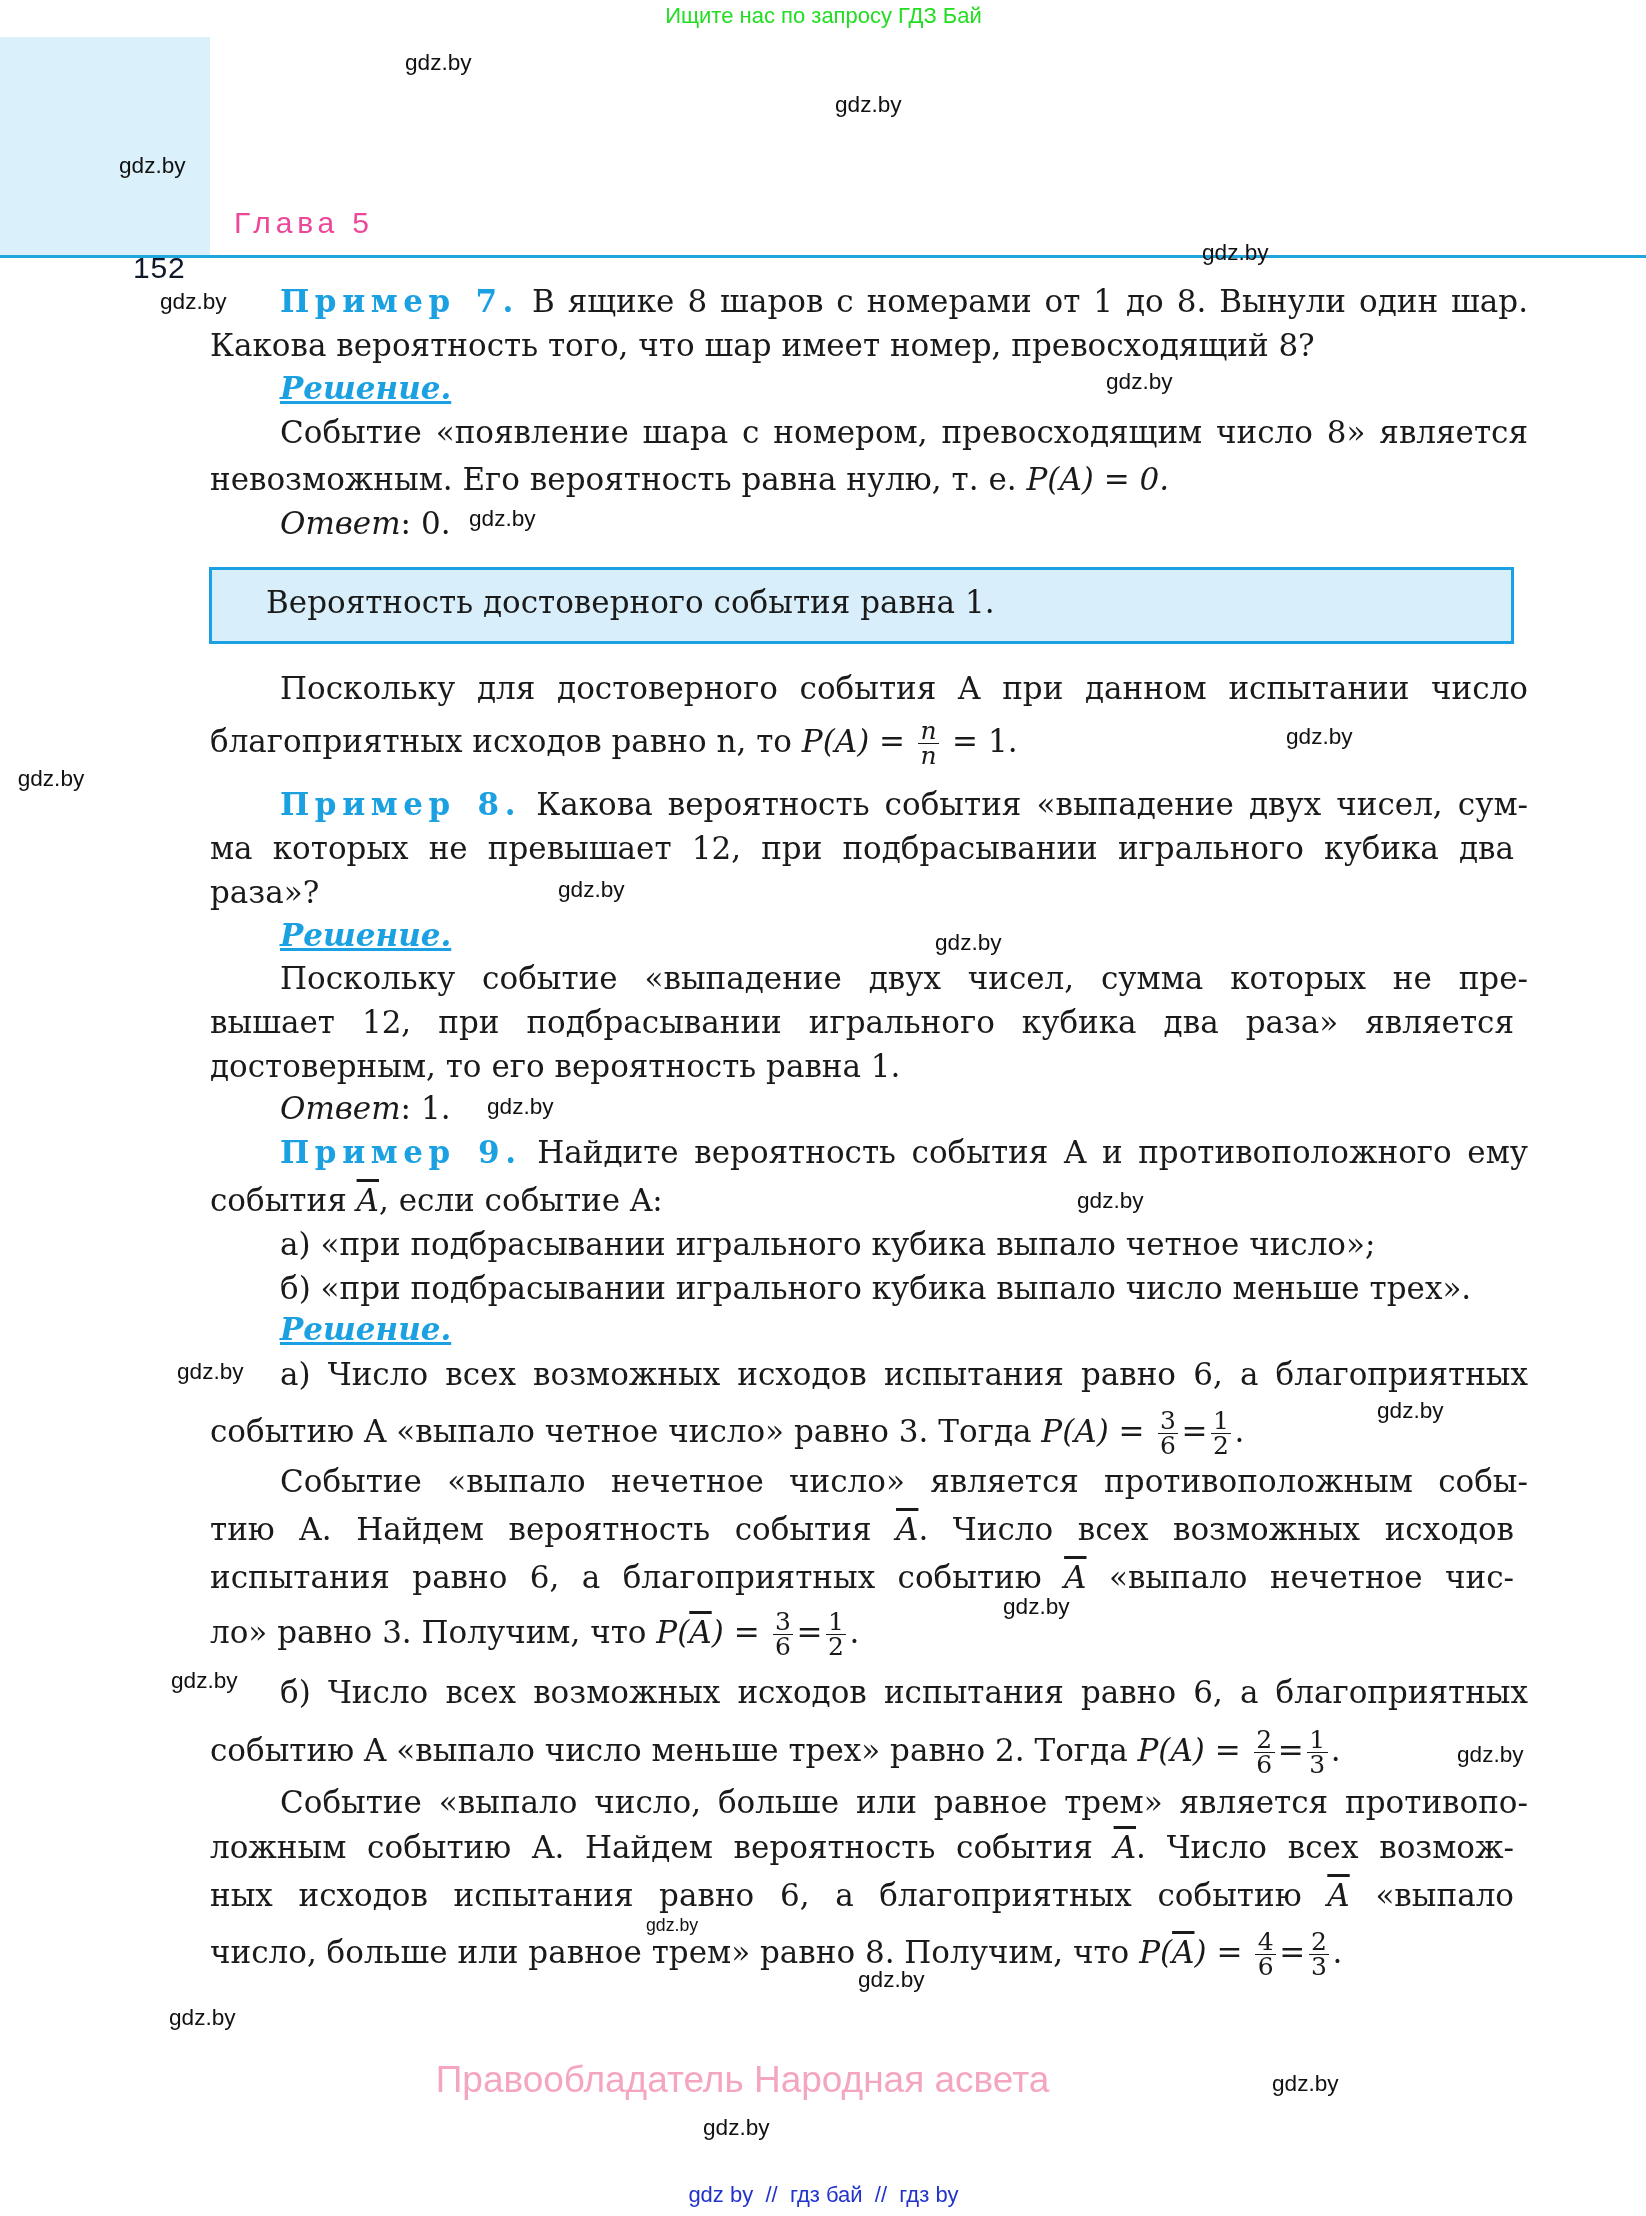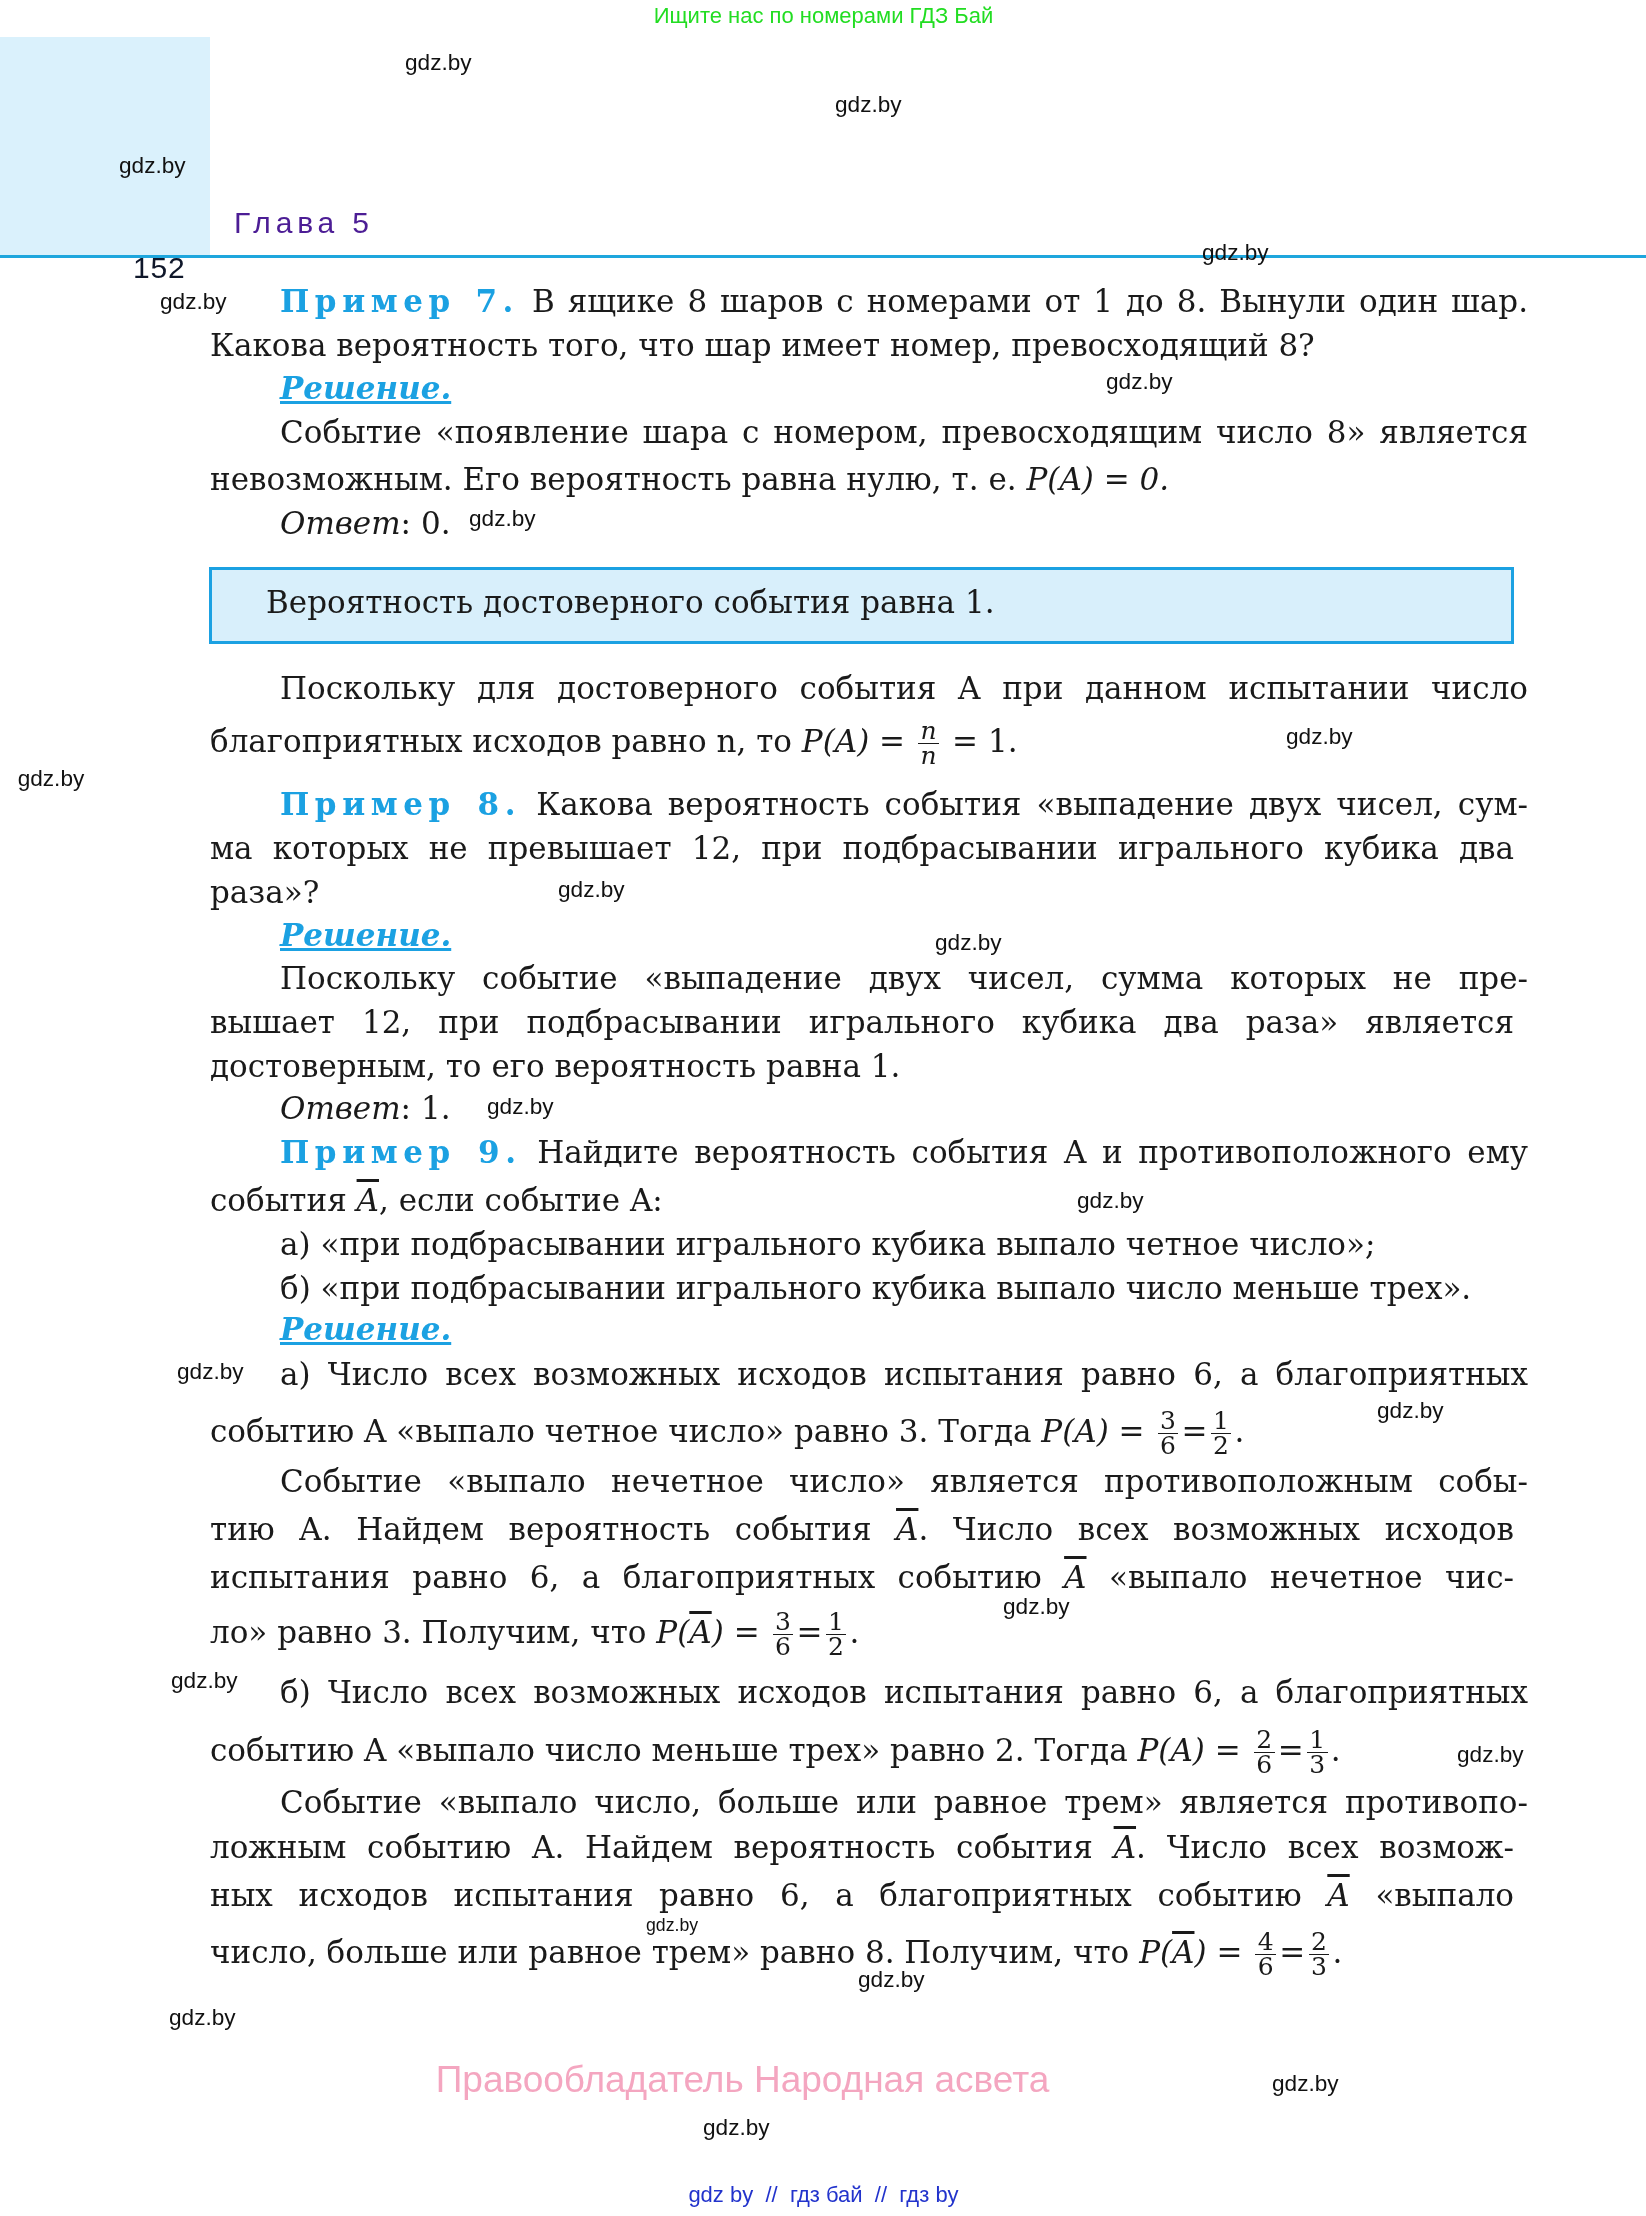--- a/index.html
+++ b/index.html
@@ -4,41 +4,41 @@
 <style>
   html, body { margin:0; padding:0; }
   body { width:1647px; height:2216px; position:relative; background:#ffffff; overflow:hidden;
          font-family:"DejaVu Serif", "Liberation Serif", serif; color:#1a1a1a; }
   .abs { position:absolute; white-space:nowrap; }
   .sans { font-family:"Liberation Sans", "DejaVu Sans", sans-serif; }
   .topnote { left:0; width:1647px; top:3.2px; text-align:center; font-size:22px; color:#22dd22; }
   .sidebar { left:0; top:37px; width:210px; height:219px; background:#daf1fc; }
   .rule { left:0; top:255px; width:1647px; height:3.2px; background:#1ea6dd; }
   .pagenum { top:206px; left:133px; font-size:30px; color:#0f172a; letter-spacing:0.8px;margin-top:45px; }
-  .chapter { top:206px; left:234px; font-size:30px; color:#4c1d95; letter-spacing:4.8px; }
+  .chapter { top:206px; left:234px; font-size:30px; color:#ec4899; letter-spacing:4.8px; }
   .wm { font-family:"Liberation Sans", "DejaVu Sans", sans-serif; font-size:22.6px; color:#111; }
   .line { font-size:31px; line-height:39px; left:210px; width:1304px; }
   .just { text-align:justify; text-align-last:justify; white-space:normal; }
   .indent { left:266px; width:1248px;margin-left:14px; }
   .head { color:#1ba1e2; font-weight:bold; letter-spacing:5.6px; }
   .sol { color:#1ba1e2; font-style:italic; font-weight:bold;text-decoration:underline; }
   .it { font-style:italic; }
   .box { left:209px; top:567px; width:1299px; height:71px; border:3.2px solid #1ba1e2; background:#d8effb; }
   .boxtext { font-size:31px; left:266px; top:584px; }
   .frac { display:inline-block; vertical-align:middle; text-align:center; font-size:25px; line-height:24px; margin:0 3.2px; }
   .frac .num { display:block; border-bottom:1.6px solid #1a1a1a; padding:0 2.4px; }
   .frac .den { display:block; padding:0 2.4px; }
   .bar { text-decoration:overline; font-style:italic; }
   .rights { left:0; width:1485px; top:2059px; text-align:center; font-size:37px; color:#f4a6c0; font-family:"Liberation Sans", "DejaVu Sans", sans-serif; }
   .footer { left:0; width:1647px; top:2182px; text-align:center; font-size:22px; color:#2233cc; font-family:"Liberation Sans", "DejaVu Sans", sans-serif; }
 </style>
 </head>
 <body>
 
-<div class="abs topnote sans">Ищите нас по номерами ГДЗ Бай</div>
+<div class="abs topnote sans">Ищите нас по запросу ГДЗ Бай</div>
 
 <div class="abs sidebar"></div>
 <div class="abs rule"></div>
 <div class="abs pagenum sans">152</div>
 <div class="abs chapter sans">Глава 5</div>
 
 <div class="abs wm" style="left:405px;top:50px">gdz.by</div>
 <div class="abs wm" style="left:835px;top:92px">gdz.by</div>
 <div class="abs wm" style="left:119px;top:153px">gdz.by</div>
 <div class="abs wm" style="left:1202px;top:240px">gdz.by</div>

